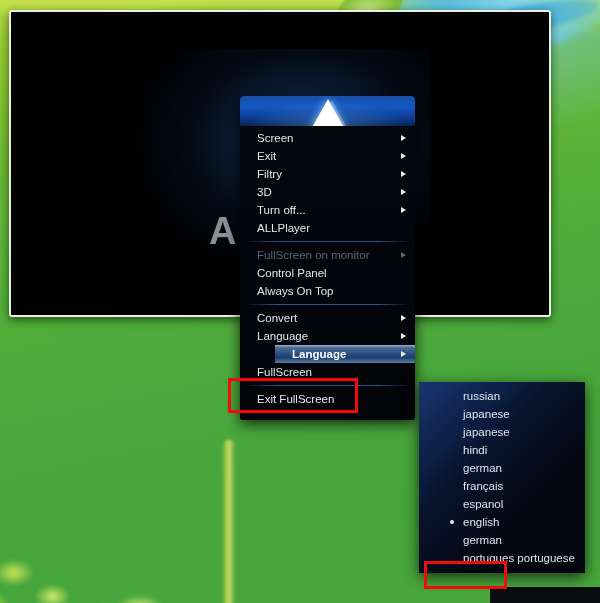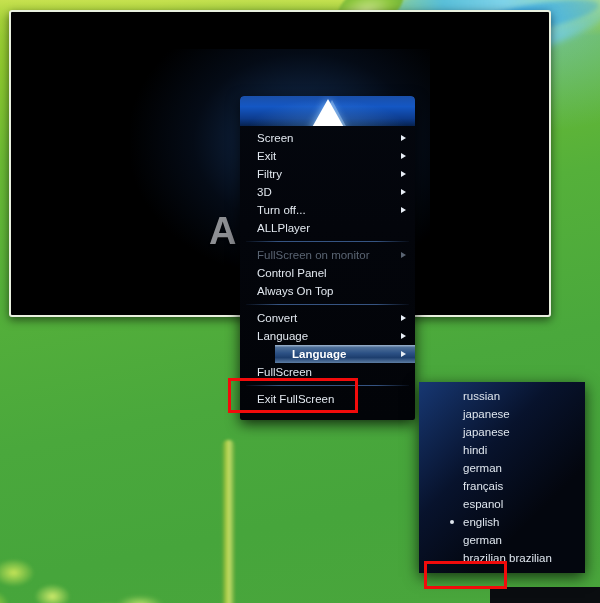--- a/index.html
+++ b/index.html
@@ -340,19 +340,19 @@
   <div class="sub-menu" id="sub-menu">
       <div class="sub-item"><span>russian</span></div>
       <div class="sub-item"><span>japanese</span></div>
       <div class="sub-item"><span>japanese</span></div>
       <div class="sub-item"><span>hindi</span></div>
       <div class="sub-item"><span>german</span></div>
       <div class="sub-item"><span>français</span></div>
       <div class="sub-item"><span>espanol</span></div>
       <div class="sub-item"><span class="sub-bullet"></span><span>english</span></div>
       <div class="sub-item"><span>german</span></div>
-      <div class="sub-item"><span>brazilian brazilian</span></div>
+      <div class="sub-item"><span>portugues portuguese</span></div>
     </div>
 
   <div class="red-box" id="redbox-language" style="border-color: rgb(242, 11, 11);"></div>
   <div class="red-box" id="redbox-chinese" style="border-color: rgb(242, 11, 11);"></div>
 
 </div>
 
 </body></html>

